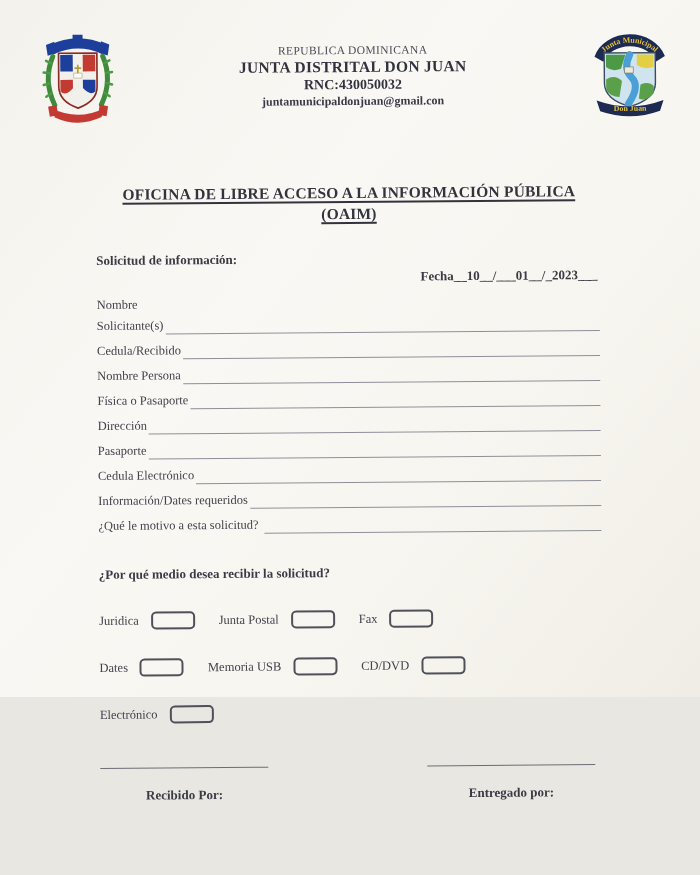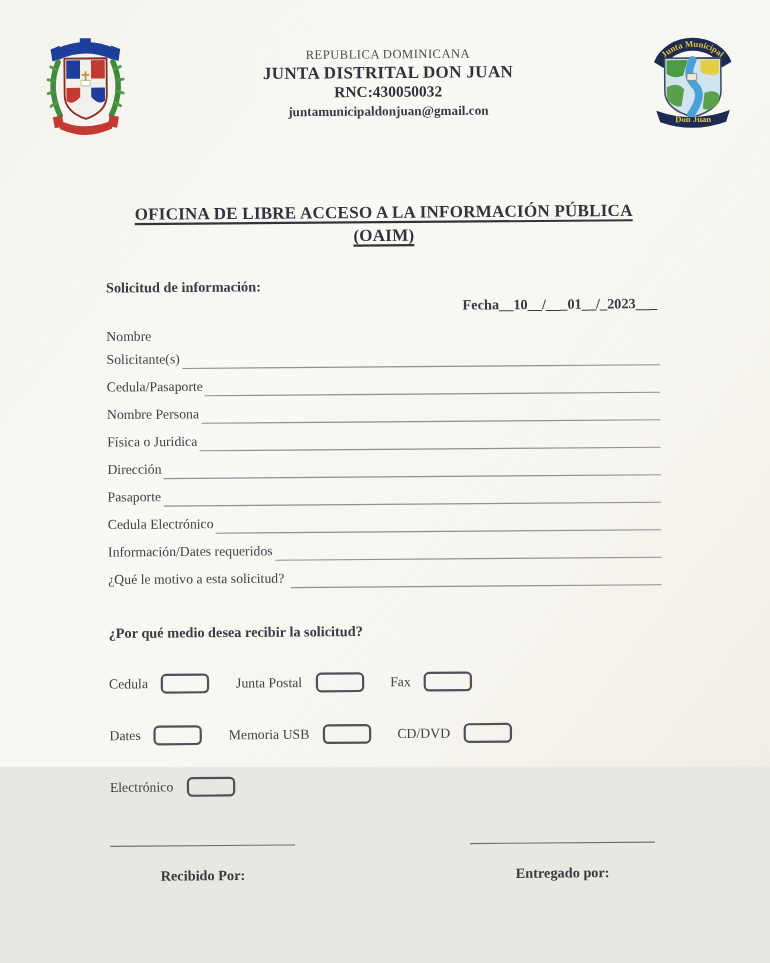--- a/index.html
+++ b/index.html
@@ -138,31 +138,31 @@
 
       <div class="fecha-row">Fecha__10__/___01__/_2023___</div>
 
       <div class="pre-label">Nombre</div>
       <div class="field-row first">
         <span class="field-label">Solicitante(s)</span>
         <span class="fill"></span>
       </div>
 
       <div class="field-row">
-        <span class="field-label">Cedula/Pasaporte</span>
+        <span class="field-label">Cedula/Recibido</span>
         <span class="fill"></span>
       </div>
 
       <div class="field-row">
         <span class="field-label">Nombre Persona</span>
         <span class="fill"></span>
       </div>
 
       <div class="field-row">
-        <span class="field-label">Física o Juridica</span>
+        <span class="field-label">Física o Pasaporte</span>
         <span class="fill"></span>
       </div>
 
       <div class="field-row">
         <span class="field-label">Dirección</span>
         <span class="fill"></span>
       </div>
 
       <div class="field-row">
         <span class="field-label">Pasaporte</span>
@@ -181,21 +181,21 @@
 
       <div class="field-row">
         <span class="field-label">¿Qué le motivo a esta solicitud?</span>
         <span class="fill gap"></span>
       </div>
 
       <div class="question">¿Por qué medio desea recibir la solicitud?</div>
 
       <div class="opt-row">
         <span class="opt">
-          <span>Cedula</span>
+          <span>Juridica</span>
           <span class="cbox"></span>
         </span>
         <span class="opt">
           <span>Junta Postal</span>
           <span class="cbox"></span>
         </span>
         <span class="opt">
           <span>Fax</span>
           <span class="cbox"></span>
         </span>

